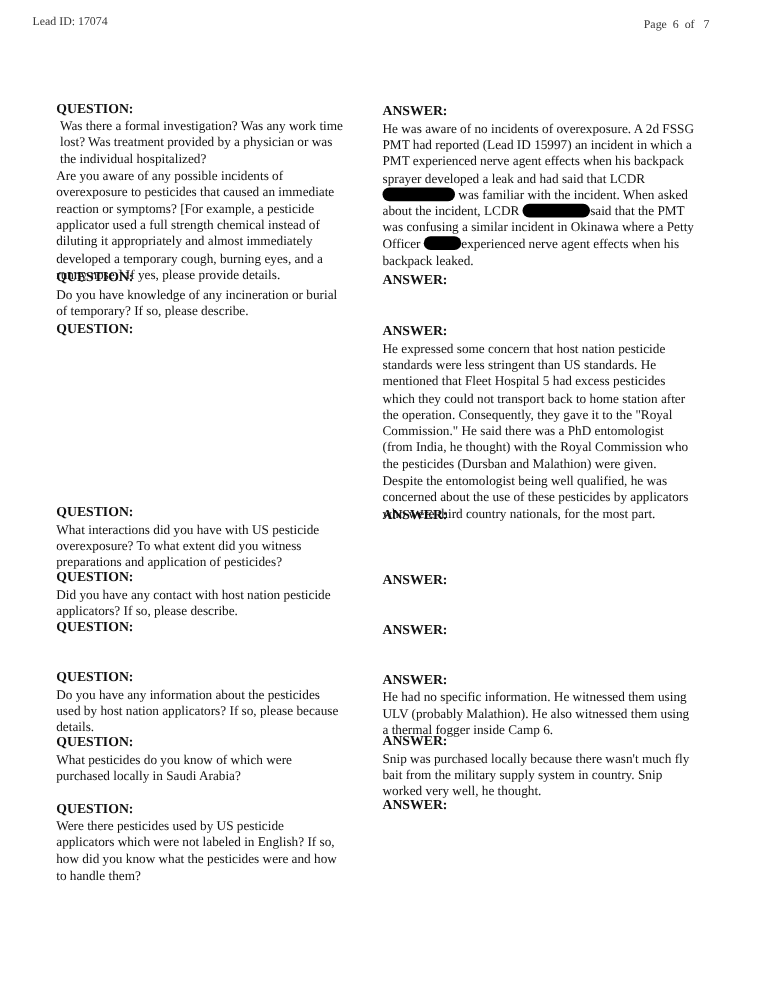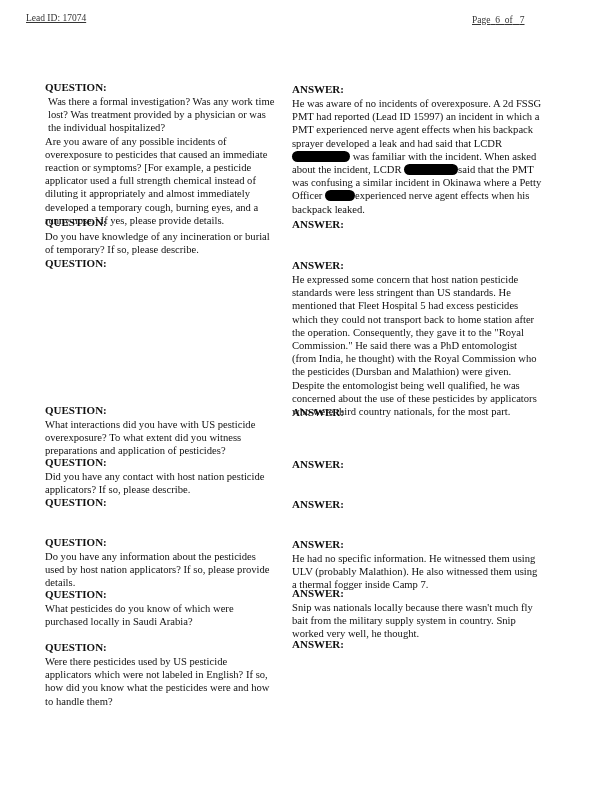--- a/index.html
+++ b/index.html
@@ -1,30 +1,30 @@
 <!DOCTYPE html>
 <html><head>
 <meta charset="utf-8">
 <style>
   html, body { margin: 0; padding: 0; background: #fff; }
   body { width: 612px; height: 792px; position: relative; overflow: hidden;
          font-family: "Liberation Serif", "DejaVu Serif", serif; color: #111; }
-  .hdr { position: absolute; font-size: 9.5px; color: #333; text-decoration: underline; }
+  .hdr { position: absolute; font-size: 9.5px; color: #333; }
   .blk { position: absolute; font-size: 10.6px; line-height: 13.2px; }
   .lbl { font-weight: bold; font-size: 11px; line-height: 14px; display: block; margin-bottom: 1px; }
   .txt { display: block; white-space: normal; }
   .q { left: 45px; width: 230px; }
-  .a { left: 292px; width: 250px; }
+  .a { left: 306px; width: 250px; }
   .redact { display: inline-block; background: #000; border-radius: 7px; height: 11px; vertical-align: -2px; }
 </style>
 </head>
 <body>
 
 <div class="hdr" style="left:26px;top:13px;">Lead ID: 17074</div>
-<div class="hdr" style="left:472px;top:15px;">
+<div class="hdr" style="left:515px;top:15px;">
   <span>Page</span>&nbsp;
   <span>6</span>&nbsp;
   <span>of</span>&nbsp;&nbsp;
   <span>7</span>
 </div>
 
 <div class="blk q" style="top:80px;">
   <span class="lbl">QUESTION:</span>
   <span class="txt" style="padding-left:3px;">Was there a formal investigation? Was any work time lost? Was treatment provided by a physician or was the individual hospitalized?</span>
   <span class="txt">Are you aware of any possible incidents of overexposure to pesticides that caused an immediate reaction or symptoms? [For example, a pesticide applicator used a full strength chemical instead of diluting it appropriately and almost immediately developed a temporary cough, burning eyes, and a runny nose.] If yes, please provide details.</span>
@@ -76,34 +76,34 @@
 <div class="blk q" style="top:495px;">
   <span class="lbl">QUESTION:</span>
 </div>
 <div class="blk a" style="top:497px;">
   <span class="lbl">ANSWER:</span>
   <span class="txt"></span>
 </div>
 
 <div class="blk q" style="top:535px;">
   <span class="lbl">QUESTION:</span>
-  <span class="txt">Do you have any information about the pesticides used by host nation applicators? If so, please provide details.</span>
+  <span class="txt">Do you have any information about the pesticides used by host nation applicators? If so, please because details.</span>
 </div>
 <div class="blk a" style="top:537px;">
   <span class="lbl">ANSWER:</span>
-  <span class="txt">He had no specific information. He witnessed them using ULV (probably Malathion). He also witnessed them using a thermal fogger inside Camp 7.</span>
+  <span class="txt">He had no specific information. He witnessed them using ULV (probably Malathion). He also witnessed them using a thermal fogger inside Camp 6.</span>
 </div>
 
 <div class="blk q" style="top:587px;">
   <span class="lbl">QUESTION:</span>
   <span class="txt">What pesticides do you know of which were purchased locally in Saudi Arabia?</span>
 </div>
 <div class="blk a" style="top:586px;">
   <span class="lbl">ANSWER:</span>
-  <span class="txt">Snip was nationals locally because there wasn't much fly bait from the military supply system in country. Snip worked very well, he thought.</span>
+  <span class="txt">Snip was purchased locally because there wasn't much fly bait from the military supply system in country. Snip worked very well, he thought.</span>
 </div>
 
 <div class="blk q" style="top:640px;">
   <span class="lbl">QUESTION:</span>
   <span class="txt">Were there pesticides used by US pesticide applicators which were not labeled in English? If so, how did you know what the pesticides were and how to handle them?</span>
 </div>
 <div class="blk a" style="top:637px;">
   <span class="lbl">ANSWER:</span>
   <span class="txt"></span>
 </div>

